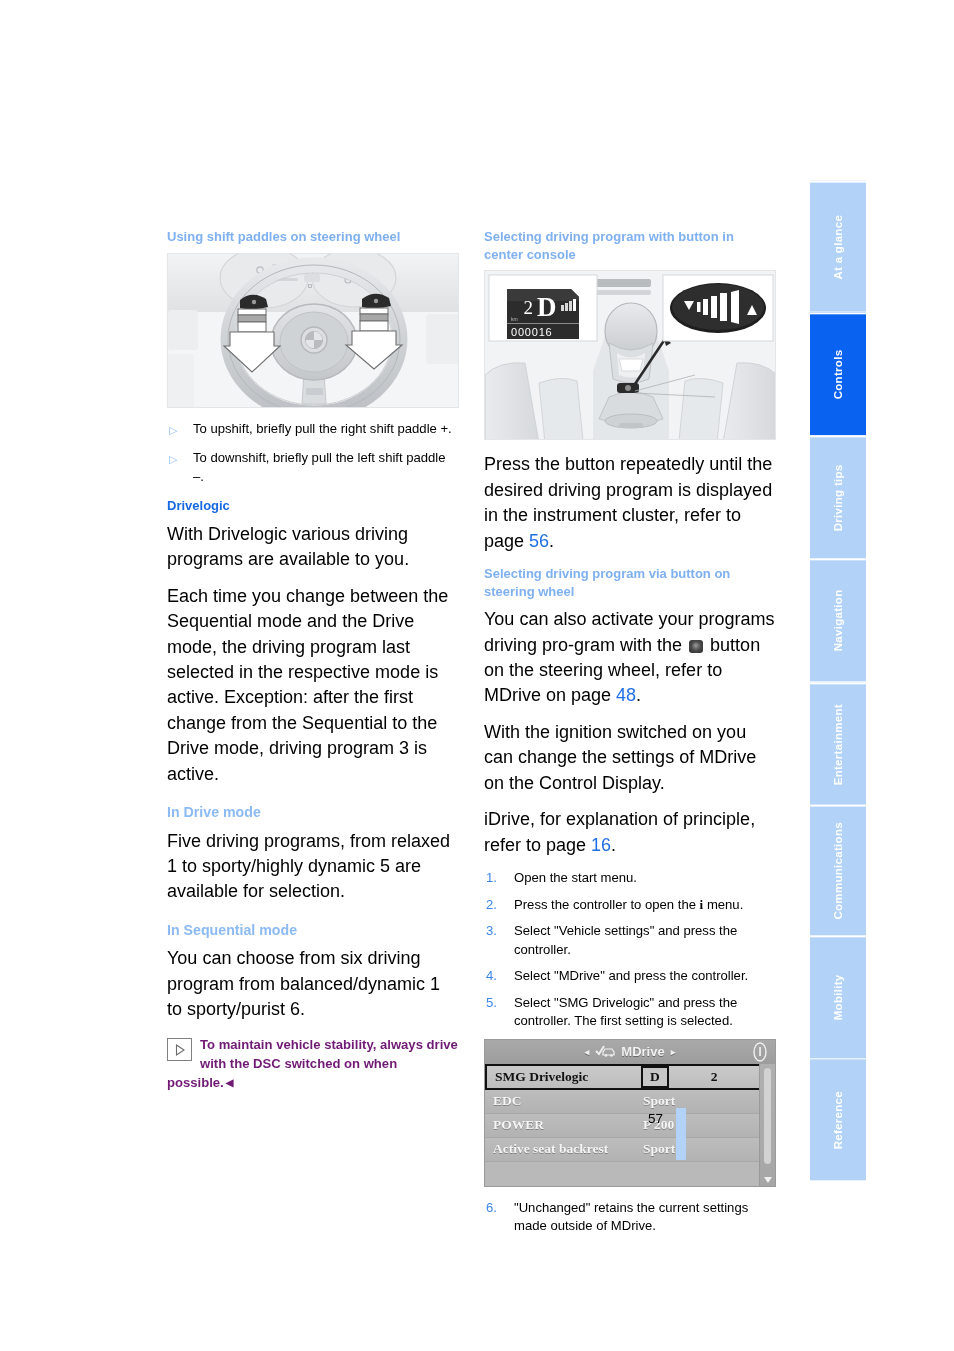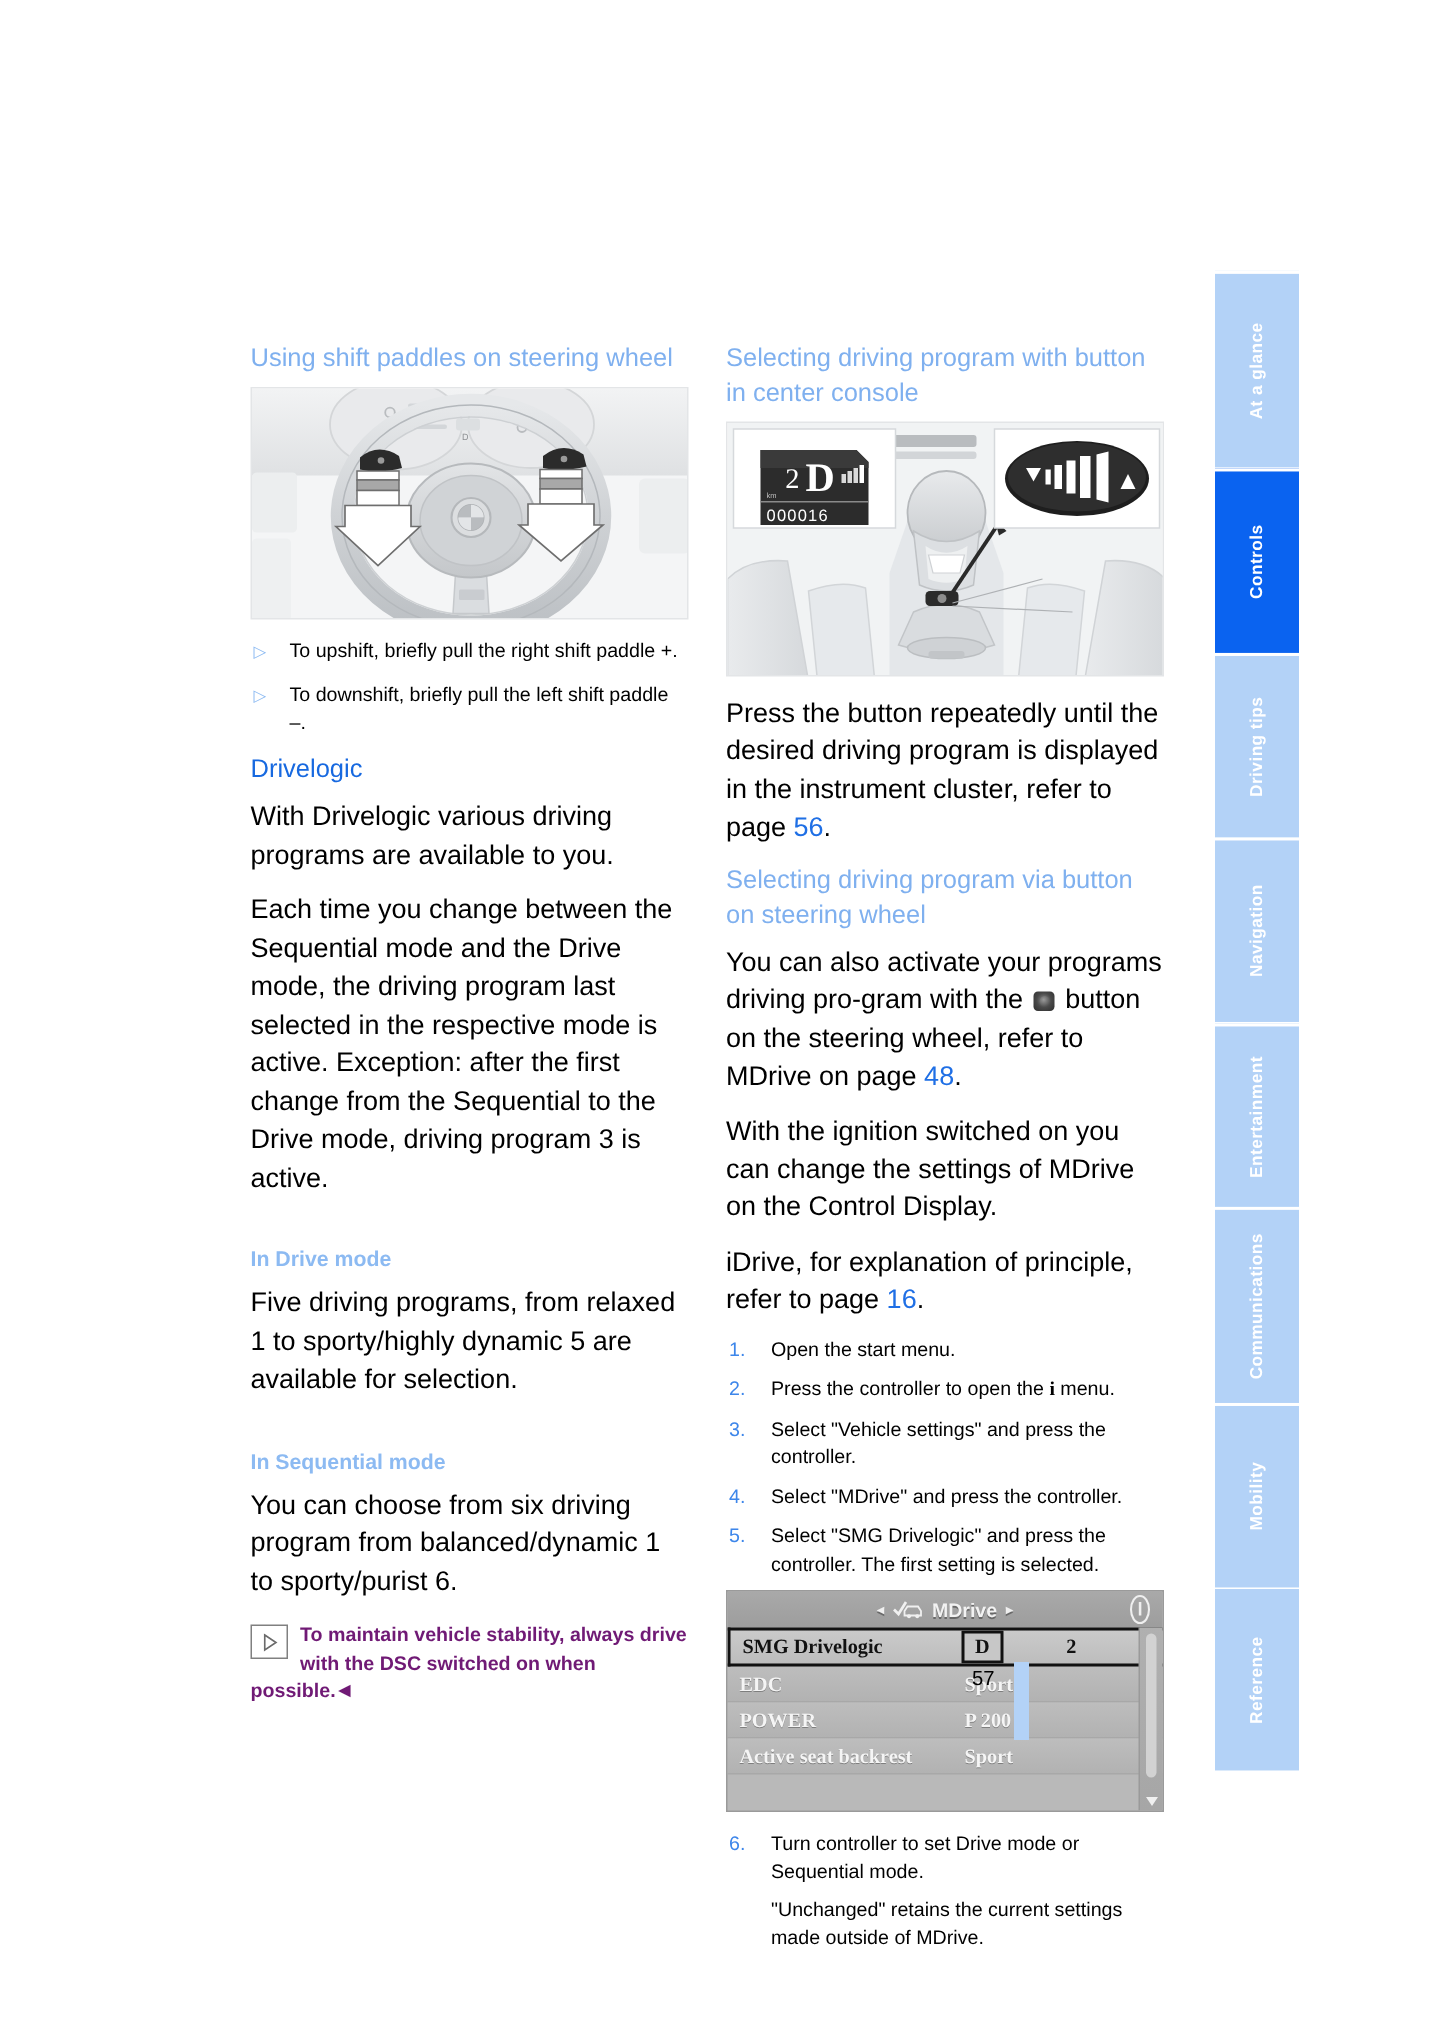--- a/index.html
+++ b/index.html
@@ -29,27 +29,27 @@
   }
   .tab:last-child { border-bottom: none; }
   .tab.active { background: #0a63f0; color:#ffffff; }
 
   
   .col { position: absolute; width: 292px; top: 228px; }
   .col-left  { left: 167px; }
   .col-right { left: 484px; }
 
   h2.sec {
-    font-size: 17px; font-weight: normal; color:#7fb0ef;
+    font-size: 13px; font-weight: bold; color:#7fb0ef;
     line-height: 1.35; margin-bottom: 7px;
   }
   h2.sec.strong { color:#1769e0; }
   h3.sub {
     font-size: 14.2px; font-weight: bold; color:#8cbaf2;
-    line-height: 1.35; margin: 33px 0 6px;
+    line-height: 1.35; margin: 16px 0 6px;
   }
   p.body {
     font-size: 18px; line-height: 1.415; color:#000;
     margin-bottom: 11px;
   }
   .pref { color:#1f6fe5; }
 
   
   ul.tri { list-style:none; margin: 12px 0 8px; }
   ul.tri li {
@@ -507,21 +507,20 @@
           <div class="thumb"></div>
           <div class="dn"></div>
         </div>
       </div>
       <span class="code"></span>
     </div>
 
     <ol class="steps" style="margin-top:12px;">
       <li>
         <span class="num">6.</span>
-        <span>Turn controller to set Drive mode or Sequential mode.</span>
         <span class="cont">"Unchanged" retains the current settings made outside of MDrive.</span>
       </li>
     </ol>
   </div>
 
   <div class="pagenum">57</div>
   <div class="pagebar"></div>
 
 </div>
 

